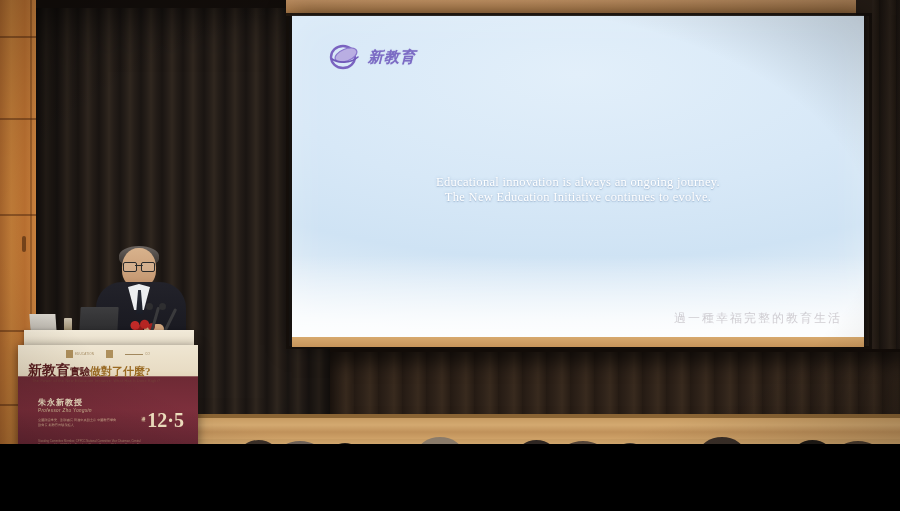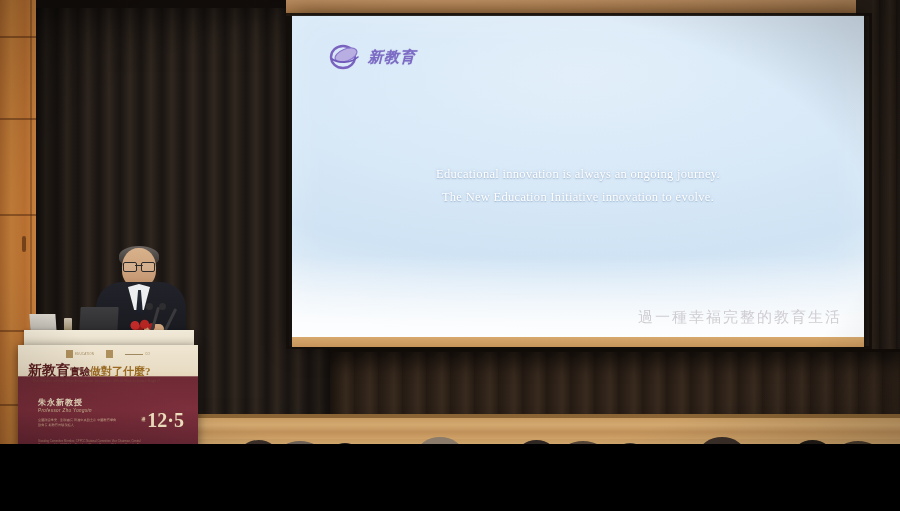--- a/index.html
+++ b/index.html
@@ -104,27 +104,27 @@
     white-space:nowrap;
   }
 
   .slide-sub{
     position:absolute;left:0;width:100%;text-align:center;z-index:3;
     font-family:"Liberation Serif",serif;
     font-size:12.5px;letter-spacing:.3px;
     color:#ffffff;
     text-shadow:0 0 3px rgba(170,190,215,.9), 0 1px 1px rgba(140,165,195,.6);
   }
-  .slide-sub.l1{top:152px}
+  .slide-sub.l1{top:160px}
   .slide-sub.l2{top:175px}
 
   .slide-slogan{
     position:absolute;right:22px;bottom:18px;z-index:3;
     font-family:"Liberation Serif",serif;
-    font-size:15px;letter-spacing:2px;
+    font-size:12px;letter-spacing:2px;
     color:rgba(150,140,150,.42);
   }
 
   
   .skirt{
     position:absolute;left:330px;top:352px;width:572px;height:66px;
     background:repeating-linear-gradient(90deg,#241a13 0px,#2e2219 9px,#382a1e 16px,#281d15 24px);
     box-shadow:inset 0 10px 18px rgba(0,0,0,.6);
   }
   .skirt-rail{
@@ -340,21 +340,21 @@
         <svg width="34" height="28" viewBox="0 0 34 28" xmlns="http://www.w3.org/2000/svg">
           <ellipse cx="15" cy="14" rx="12" ry="11" fill="none" stroke="#7a63c0" stroke-width="2.4"></ellipse>
           <ellipse cx="18" cy="12" rx="11.5" ry="6" fill="#b9aee2" stroke="#8a76cc" stroke-width="1.2" transform="rotate(-22 18 12)"></ellipse>
           <path d="M4 16 C10 20, 22 21, 30 14" fill="none" stroke="#6f58b8" stroke-width="1.6" stroke-linecap="round"></path>
         </svg>
       </span>
       <span class="logo-text">新教育</span>
     </div>
 
     <div class="slide-sub l1">Educational innovation is always an ongoing journey.</div>
-    <div class="slide-sub l2">The New Education Initiative innovation to evolve.</div>
+    <div class="slide-sub l2">The New Education Initiative continues to evolve.</div>
     <div class="slide-slogan">過一種幸福完整的教育生活</div>
 
   </div>
   <div class="screen-frame"></div>
   <div class="screen-bottom-strip"></div>
 
   <div class="skirt-rail"></div>
   <div class="skirt"></div>
   <div class="floor-back"></div>
   <div class="stage-floor"></div>

